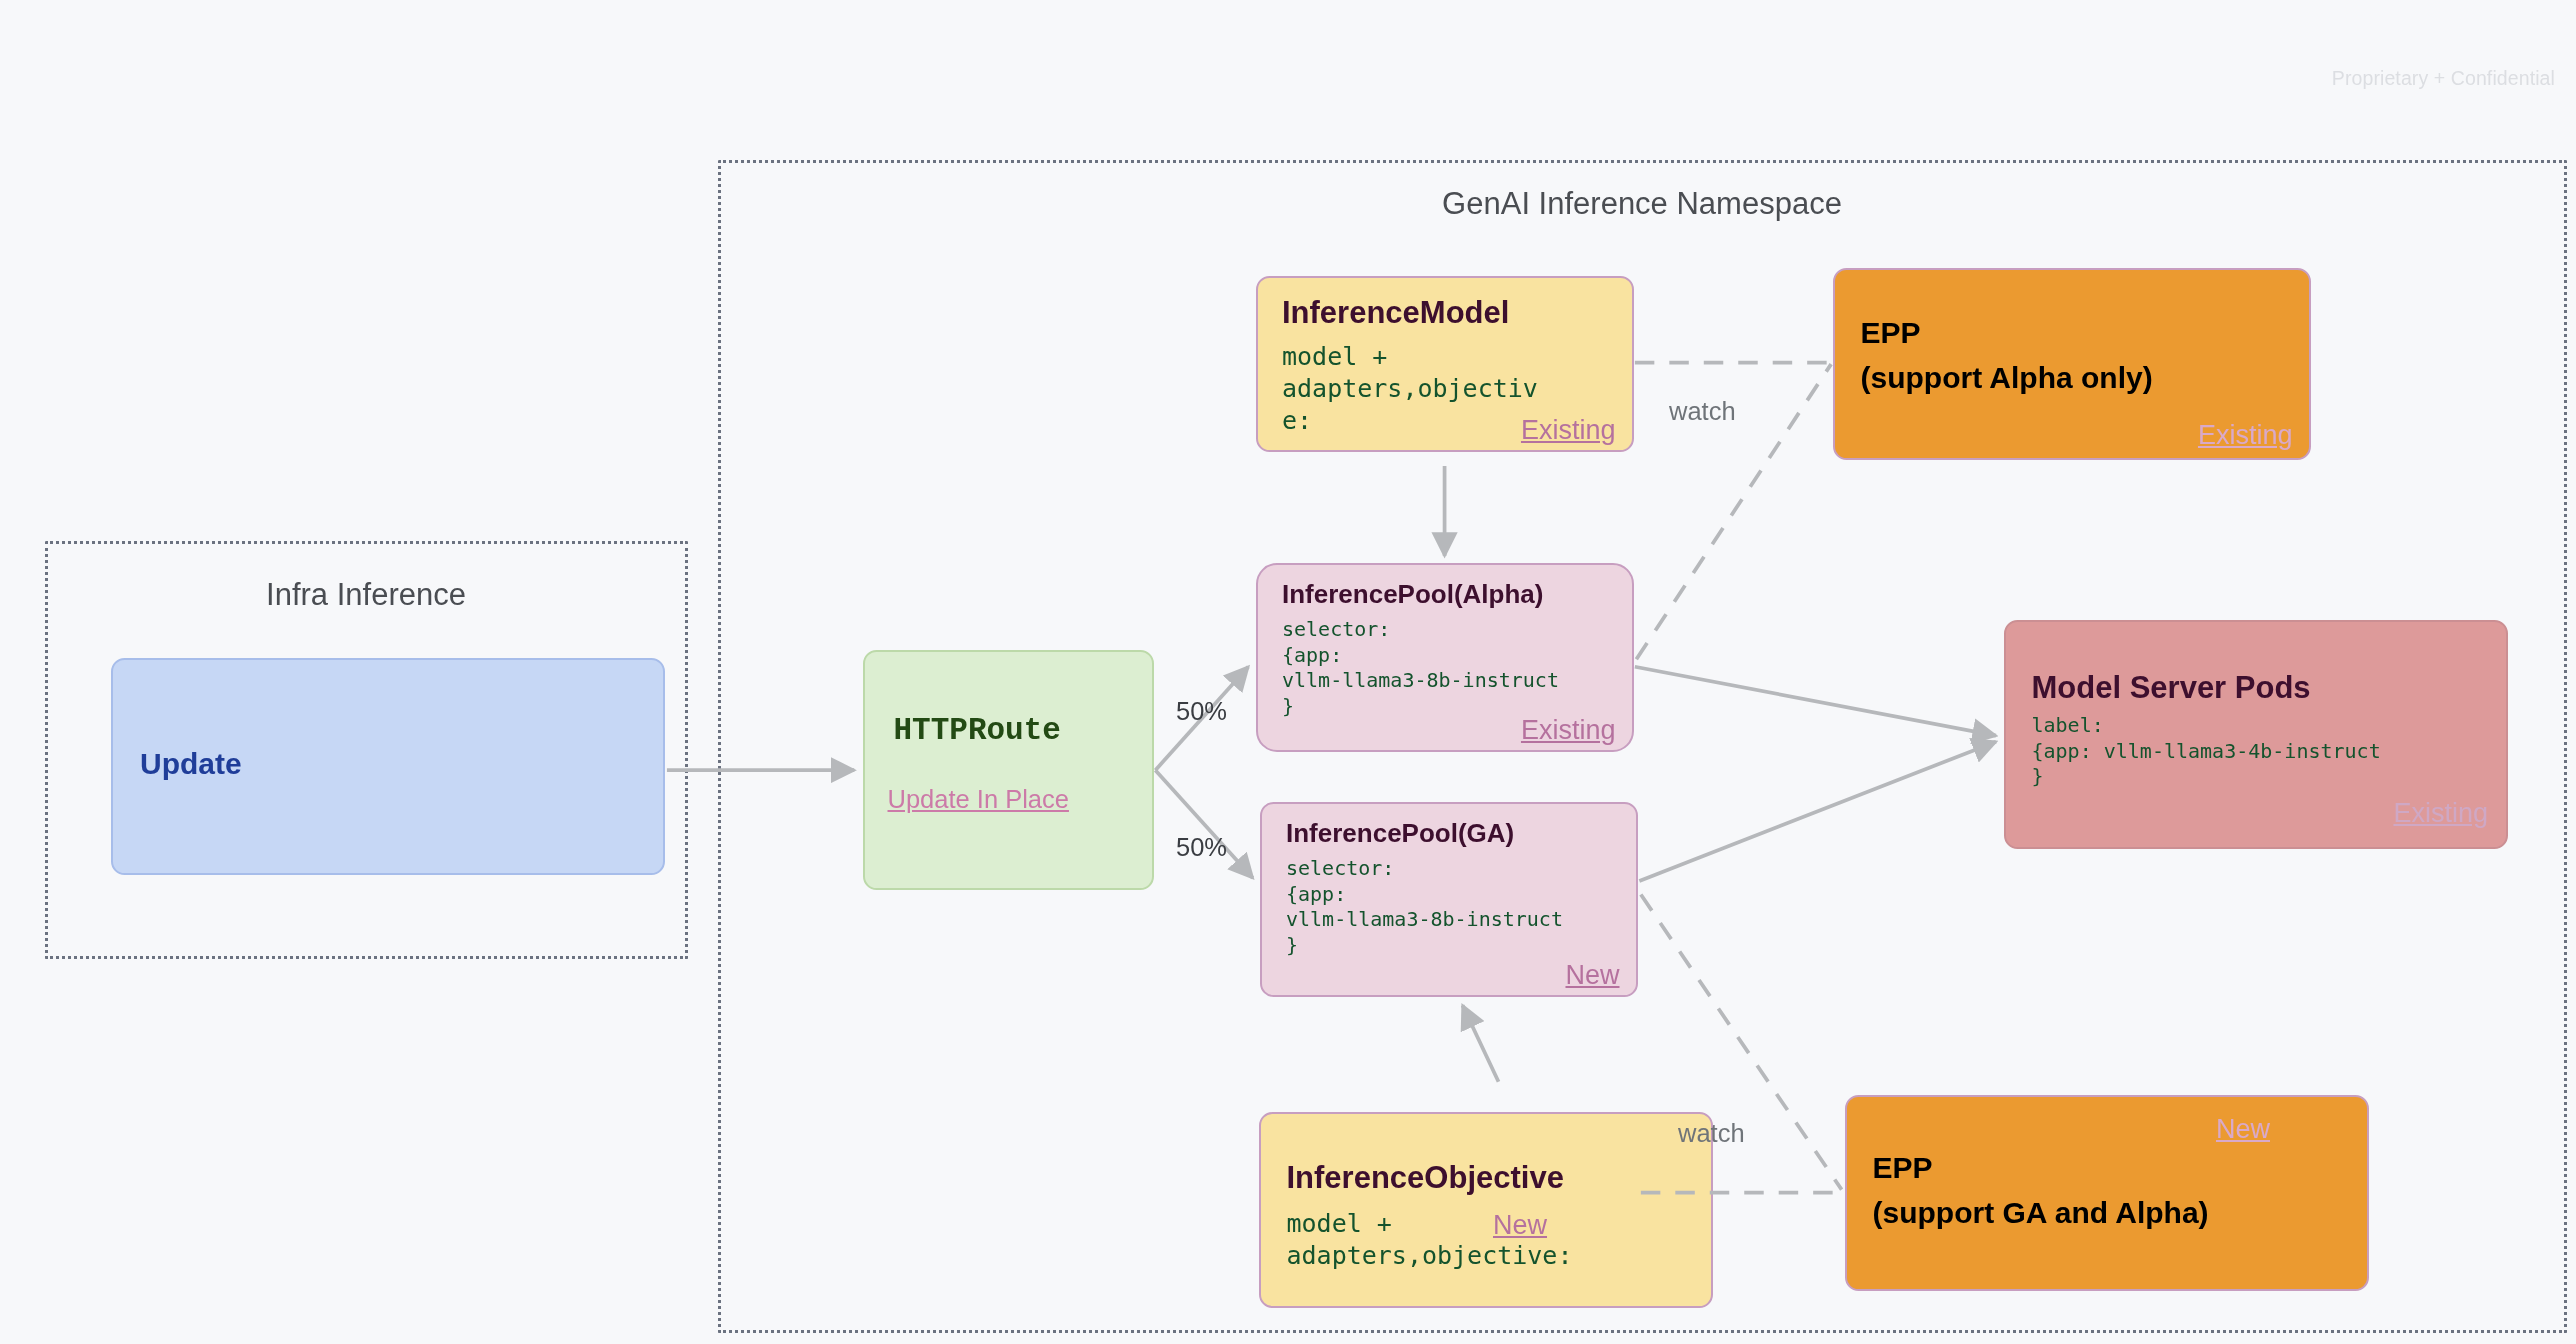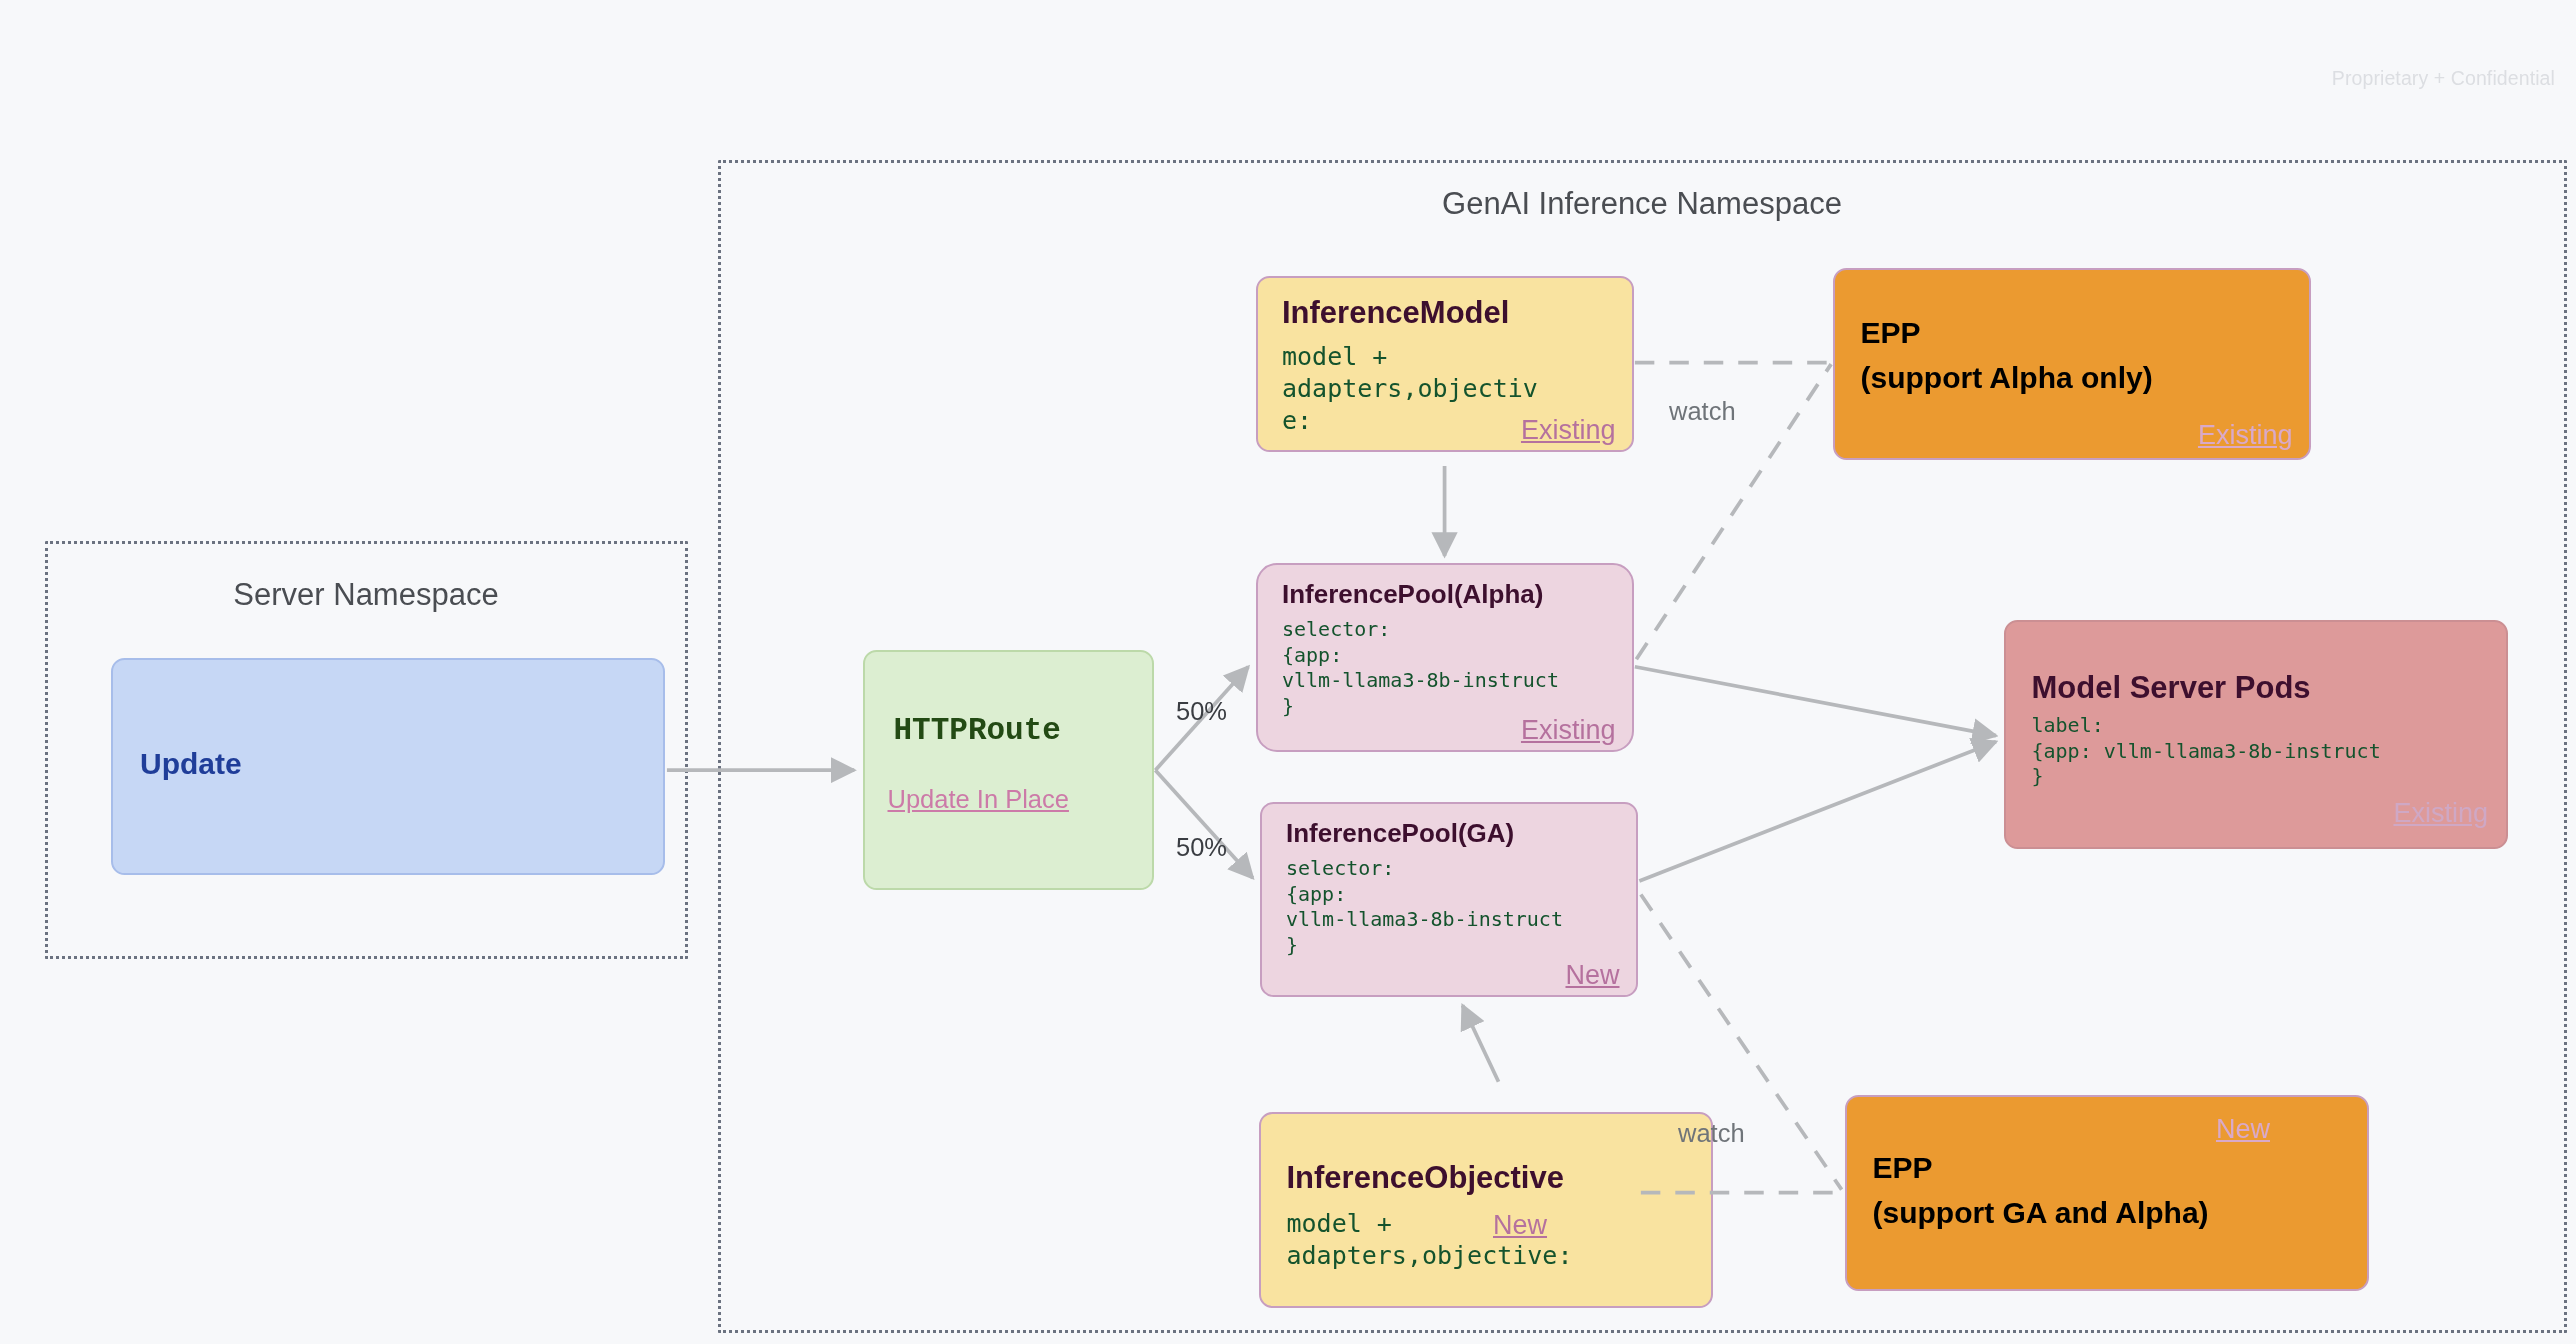--- a/index.html
+++ b/index.html
@@ -88,21 +88,21 @@
   .edge-label.gray{color:#6f7479;}
 </style>
 </head>
 <body>
 
 <div id="stage">
 
   <div class="confidential">Proprietary + Confidential</div>
 
   <div class="ns" id="ns-infra" style="left:45px;top:541px;width:643px;height:418px;"></div>
-  <div class="ns-title" style="left:366px;top:577px;">Server Namespace</div>
+  <div class="ns-title" style="left:366px;top:577px;">Infra Inference</div>
 
   <div class="node" id="gateway" style="left:111px;top:658px;width:554px;height:217px;">
     <div class="title">Update</div>
   </div>
 
   <div class="ns" id="ns-genai" style="left:718px;top:160px;width:1849px;height:1173px;"></div>
   <div class="ns-title" style="left:1642px;top:186px;">GenAI Inference Namespace</div>
 
   <div class="node" id="httproute" style="left:863px;top:650px;width:291px;height:240px;">
     <div class="title">HTTPRoute</div>
@@ -137,21 +137,21 @@
     <div class="mono" style="left:24px;top:52px;font-size:20px;">selector:
 {app:
 vllm-llama3-8b-instruct
 }</div>
     <div class="tag" style="right:16.5px;bottom:4.5px;font-size:27px;">New</div>
   </div>
 
   <div class="node card-red" id="model-server-pods" style="left:2004px;top:620px;width:504px;height:229px;">
     <div class="title" style="left:25.5px;top:48px;font-size:31px;">Model Server Pods</div>
     <div class="mono" style="left:25.5px;top:91px;font-size:20px;">label:
-{app: vllm-llama3-8b-instruct
+{app: vllm-llama3-4b-instruct
 }</div>
     <div class="tag" style="right:18px;bottom:18px;font-size:27px;">Existing</div>
   </div>
 
   <div class="node card-yellow" id="inference-objective" style="left:1259px;top:1086px;width:454px;height:196px;margin-top:26px;">
     <div class="title" style="left:25.5px;top:46px;font-size:31px;">InferenceObjective</div>
     <div class="mono" style="left:25.5px;top:94px;font-size:25px;">model +
 adapters,objective:</div>
     <div class="tag" style="left:232px;top:96px;font-size:27px;">New</div>
   </div>

